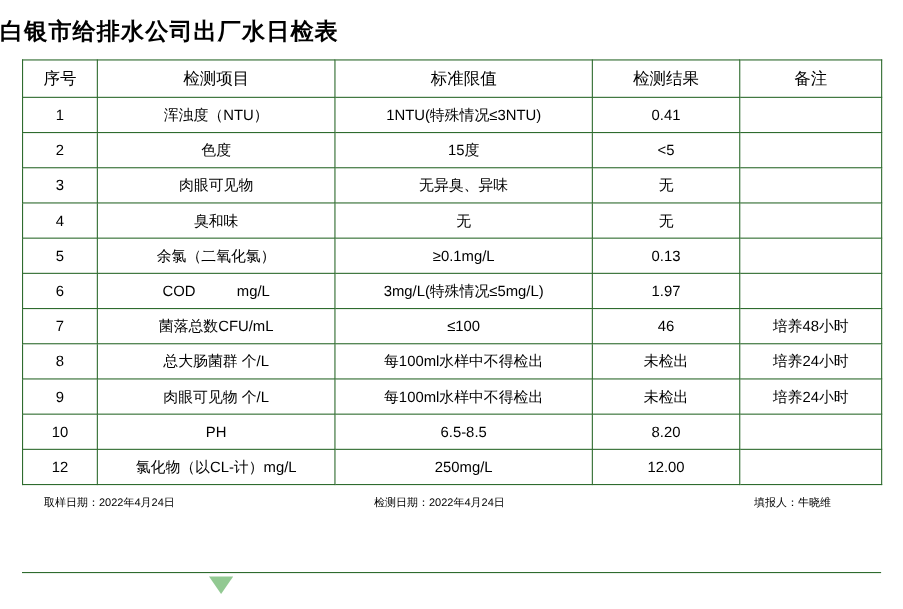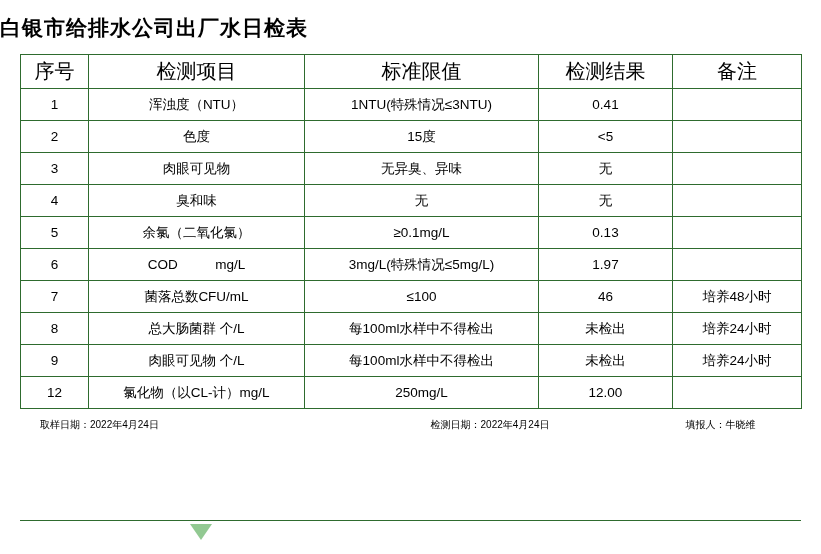--- a/index.html
+++ b/index.html
@@ -42,21 +42,21 @@
     text-align: center;
     vertical-align: middle;
     font-size: 13.5px;
     font-weight: normal;
     padding: 0;
     height: 31px;
     line-height: 1.15;
   }
   table.report thead td {
     height: 33px;
-    font-size: 20px;
+    font-size: 15px;
   }
   col.c-no     { width: 68px; }
   col.c-item   { width: 216px; }
   col.c-limit  { width: 234px; }
   col.c-result { width: 134px; }
   col.c-remark { width: 129px; }
 
   .cell-item {
     white-space: pre;
   }
@@ -71,21 +71,21 @@
     font-size: 10px;
     align-items: baseline;
   }
   .f-sample {
     width: 300px;
     padding-left: 20px;
     text-align: left;
   }
   .f-test {
     width: 300px;
-    text-align: center;
+    text-align: left;
   }
   .f-filler {
     flex: 1;
     text-align: center;
   }
   .bottom-rule {
     position: absolute;
     left: 20px;
     top: 520px;
     width: 781px;
@@ -187,20 +187,27 @@
           <td>培养24小时</td>
         </tr>
         <tr>
           <td>9</td>
           <td class="cell-item">肉眼可见物 个/L</td>
           <td>每100ml水样中不得检出</td>
           <td>未检出</td>
           <td>培养24小时</td>
         </tr>
         <tr>
+          <td>10</td>
+          <td class="cell-item">PH</td>
+          <td>6.5-8.5</td>
+          <td>8.20</td>
+          <td></td>
+        </tr>
+        <tr>
           <td>12</td>
           <td class="cell-item">氯化物（以CL-计）mg/L</td>
           <td>250mg/L</td>
           <td>12.00</td>
           <td></td>
         </tr>
       </tbody>
     </table>
   </div>
 

